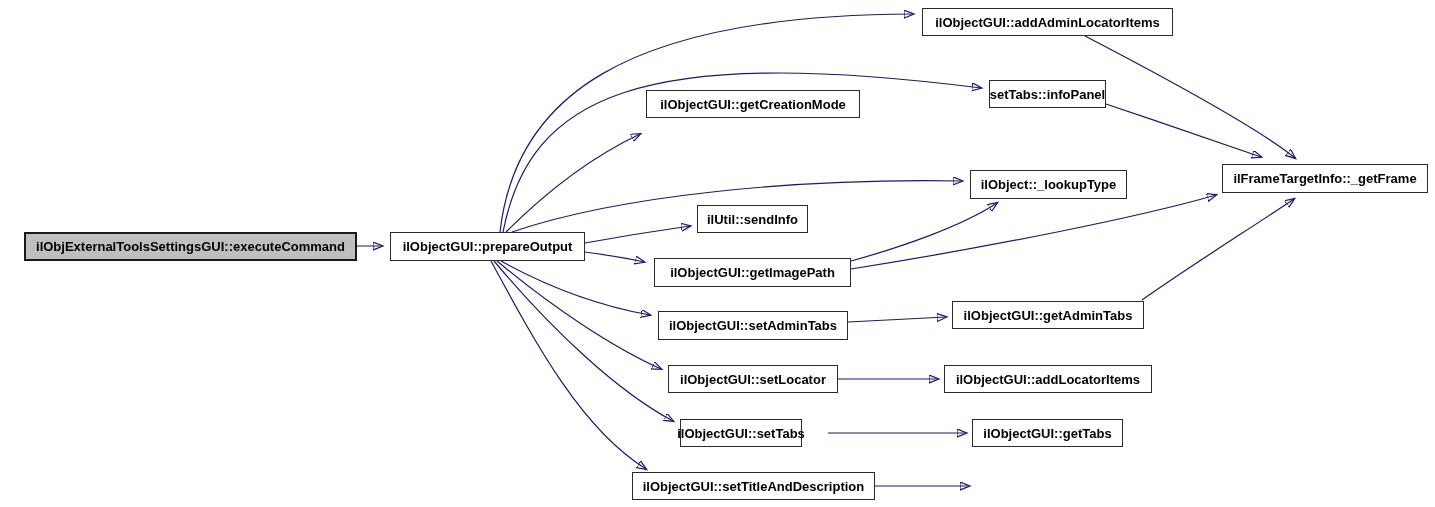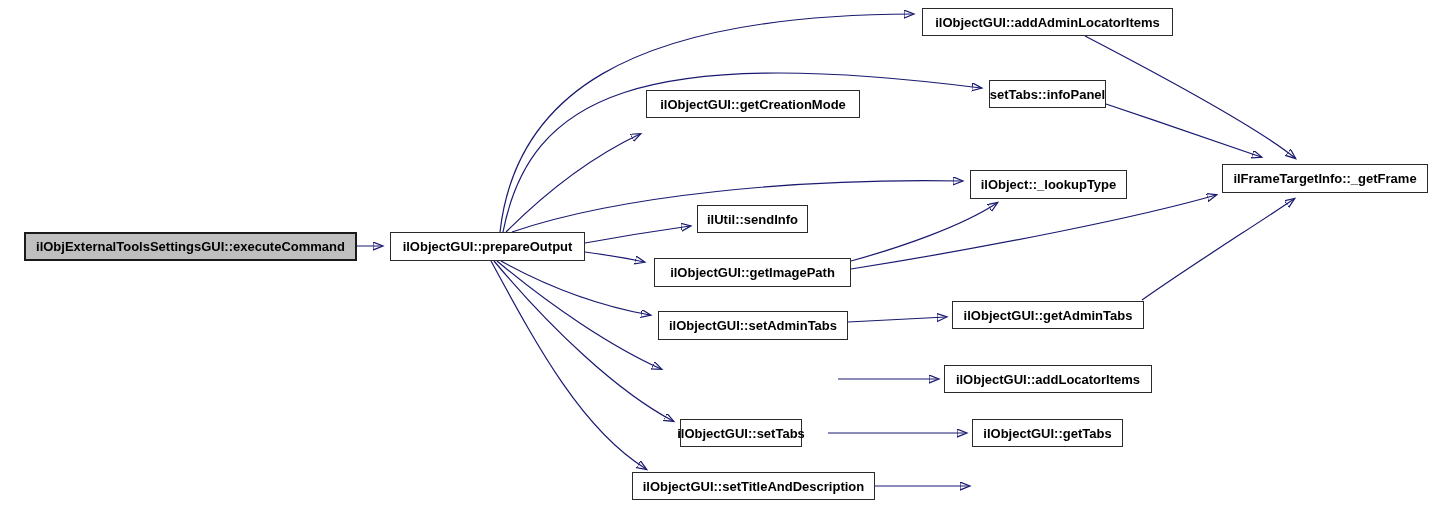--- a/index.html
+++ b/index.html
@@ -80,20 +80,21 @@
   <div class="node" style="left:970px;top:170px;width:157px;height:29px">ilObject::_lookupType</div>
 
   <div class="node" style="left:697px;top:205px;width:111px;height:28px">ilUtil::sendInfo</div>
 
   <div class="node" style="left:654px;top:258px;width:197px;height:29px">ilObjectGUI::getImagePath</div>
 
   <div class="node" style="left:658px;top:311px;width:190px;height:29px">ilObjectGUI::setAdminTabs</div>
 
   <div class="node" style="left:952px;top:301px;width:192px;height:28px">ilObjectGUI::getAdminTabs</div>
 
+  <div class="node" style="left:668px;top:365px;width:170px;height:28px">ilObjectGUI::setLocator</div>
 
   <div class="node" style="left:944px;top:365px;width:208px;height:28px">ilObjectGUI::addLocatorItems</div>
 
   <div class="node" style="left:680px;top:419px;width:122px;height:28px">ilObjectGUI::setTabs</div>
 
   <div class="node" style="left:972px;top:419px;width:151px;height:28px">ilObjectGUI::getTabs</div>
 
   <div class="node" style="left:632px;top:472px;width:243px;height:28px">ilObjectGUI::setTitleAndDescription</div>
 
 

